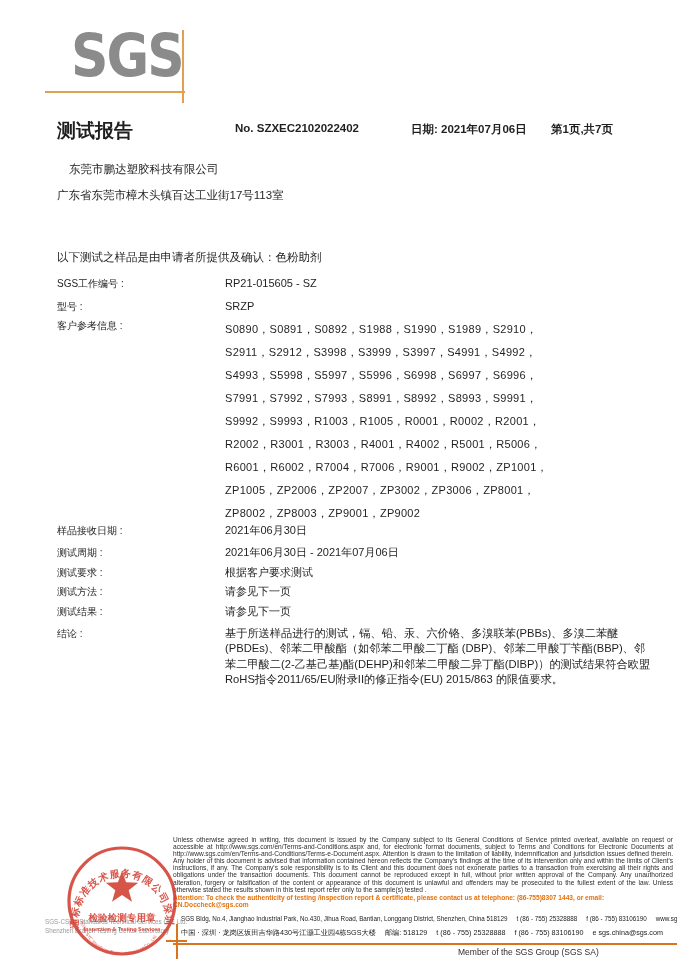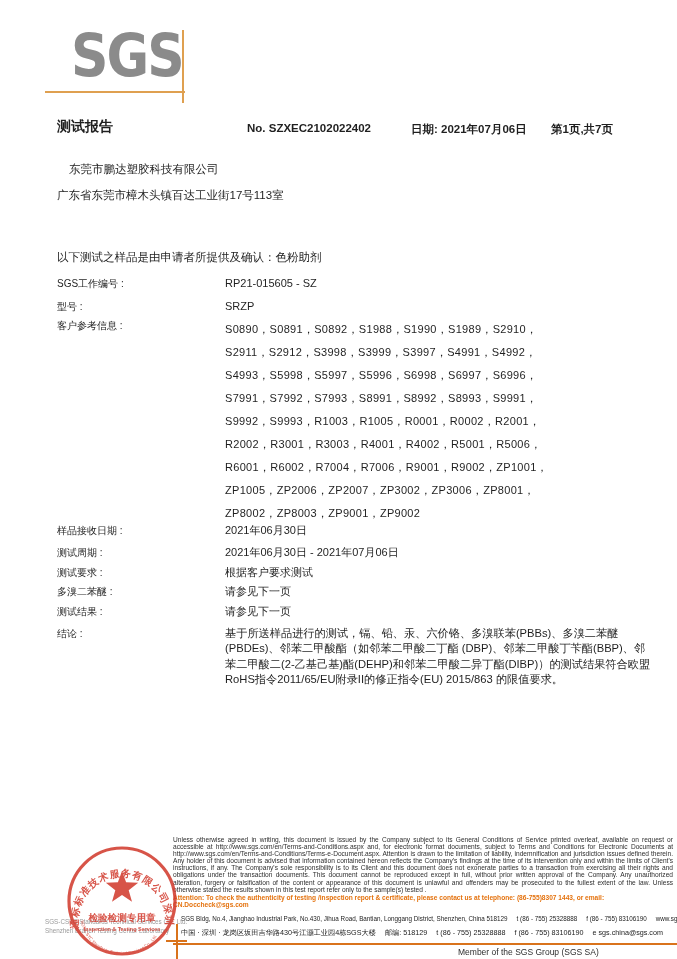--- a/index.html
+++ b/index.html
@@ -16,22 +16,22 @@
     font-family:"Liberation Sans",sans-serif;color:var(--text);padding-left:32px;
   }
   
   .logo-text{
     position:absolute;left:71px;top:27px;
     font-family:"DejaVu Sans",sans-serif;font-weight:bold;font-size:52px;line-height:1;
     color:var(--logo-gray);letter-spacing:-2px;transform:scaleY(1.12);transform-origin:top left;
   }
   .logo-hline{position:absolute;left:45px;top:91px;width:140px;height:2px;background:var(--accent-orange);}
   .logo-vline{position:absolute;left:182px;top:30px;width:2px;height:73px;background:var(--accent-orange);}
-  .report-title{position:absolute;left:57px;top:118px;font-size:14px;font-weight:bold;}
-  .report-no{position:absolute;left:235px;top:122px;font-size:11.5px;font-weight:bold;margin-left:12px;}
+  .report-title{position:absolute;left:57px;top:118px;font-size:19px;font-weight:bold;}
+  .report-no{position:absolute;left:235px;top:122px;font-size:11.5px;font-weight:bold;}
   .report-date{position:absolute;left:411px;top:122px;font-size:11.5px;font-weight:bold;}
   .report-page{position:absolute;left:551px;top:122px;font-size:11.5px;font-weight:bold;text-align:center;}
   
   .company{position:absolute;left:57px;top:162px;font-size:11.5px;margin-left:12px;}
   .company-address{position:absolute;left:57px;top:188px;font-size:11.5px;}
   .sample-statement{position:absolute;left:57px;top:250px;font-size:11.5px;}
   
   .frow{position:absolute;left:57px;display:flex;align-items:flex-start;}
   .flabel{width:168px;flex:0 0 168px;font-size:10px;line-height:15px;}
   .fvalue{font-size:11px;line-height:15px;}
@@ -104,21 +104,21 @@
   </div>
   <div class="frow r-period">
     <div class="flabel">测试周期 :</div>
     <div class="fvalue">2021年06月30日 - 2021年07月06日</div>
   </div>
   <div class="frow r-req">
     <div class="flabel">测试要求 :</div>
     <div class="fvalue">根据客户要求测试</div>
   </div>
   <div class="frow r-method">
-    <div class="flabel">多溴二苯醚 :</div>
+    <div class="flabel">测试方法 :</div>
     <div class="fvalue">请参见下一页</div>
   </div>
   <div class="frow r-result">
     <div class="flabel">测试结果 :</div>
     <div class="fvalue">请参见下一页</div>
   </div>
   <div class="frow r-concl">
     <div class="flabel">结论 :</div>
     <div class="fvalue conclusion">基于所送样品进行的测试，镉、铅、汞、六价铬、多溴联苯(PBBs)、多溴二苯醚(PBDEs)、邻苯二甲酸酯（如邻苯二甲酸二丁酯 (DBP)、邻苯二甲酸丁苄酯(BBP)、邻苯二甲酸二(2-乙基己基)酯(DEHP)和邻苯二甲酸二异丁酯(DIBP)）的测试结果符合欧盟RoHS指令2011/65/EU附录II的修正指令(EU) 2015/863 的限值要求。</div>
   </div>

